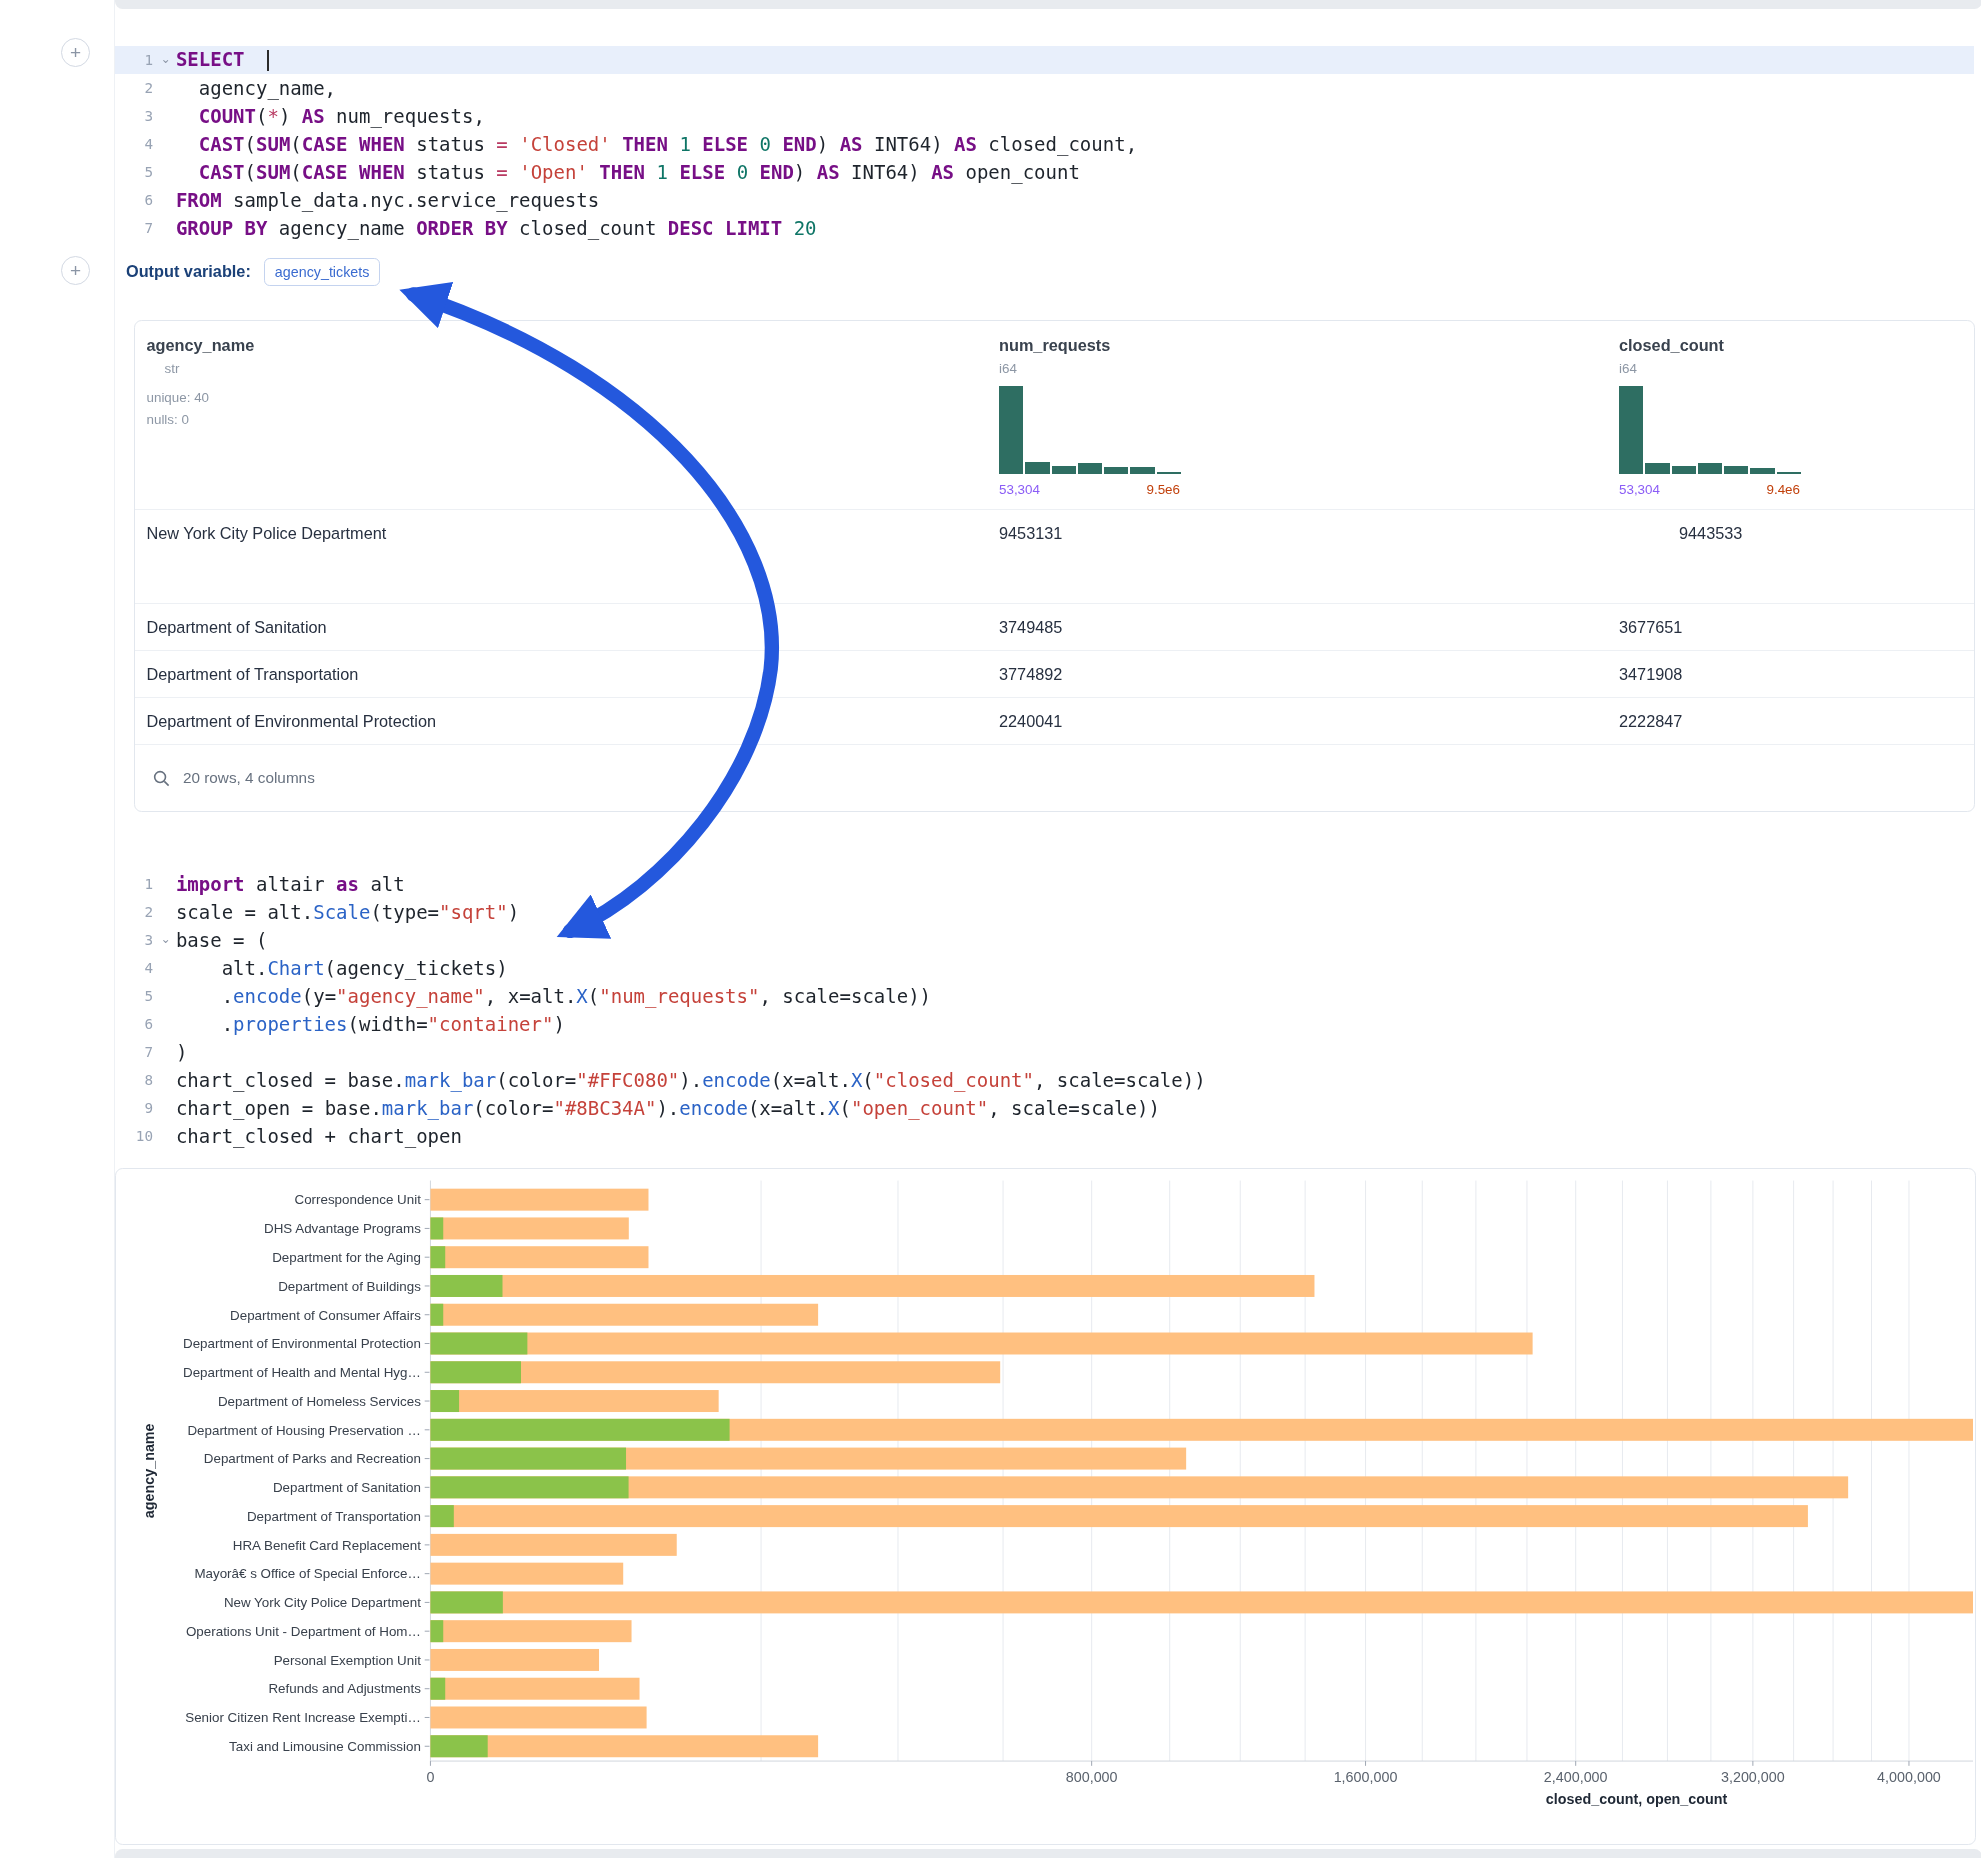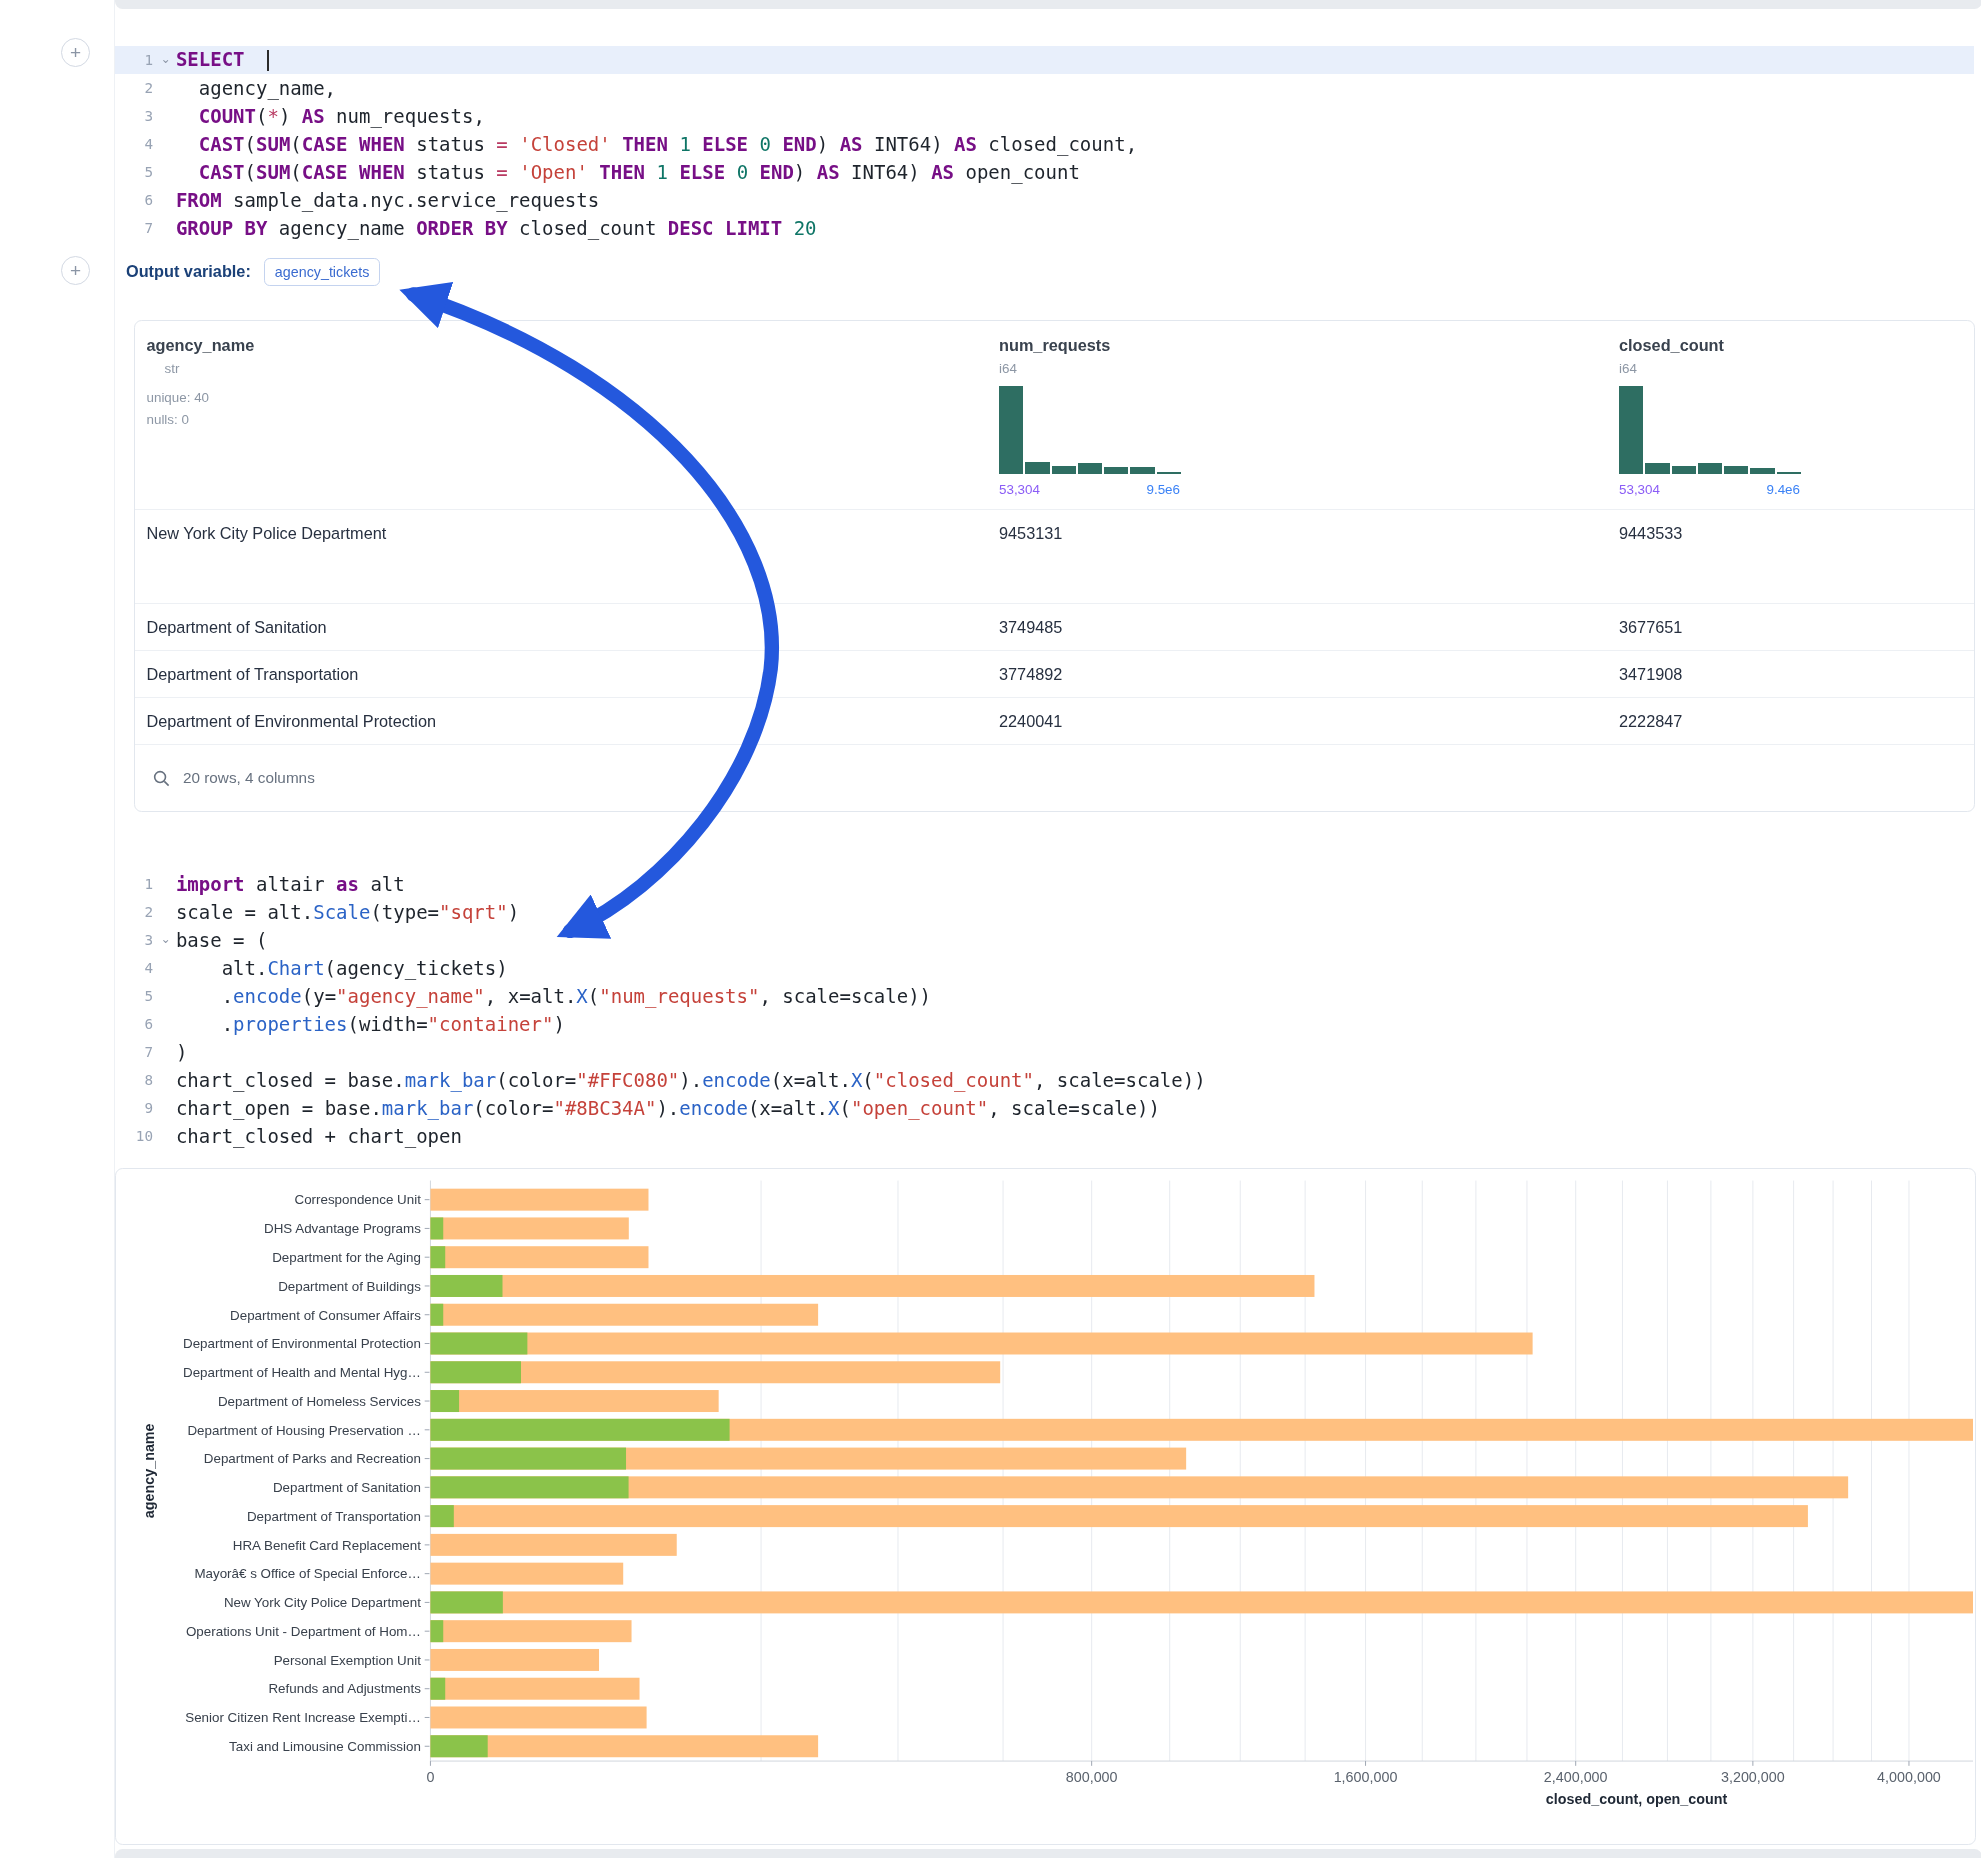--- a/index.html
+++ b/index.html
@@ -35,21 +35,21 @@
 
   
   .table-card{position:absolute;left:134px;top:320px;width:1839px;height:490px;background:#fff;
       border:1px solid #e2e7ee;border-radius:7.6px;overflow:hidden;}
   .tc-name{position:absolute;top:15.3px;font-size:16.3px;font-weight:bold;color:#39424e;}
   .tc-type{position:absolute;top:40px;font-size:13.4px;color:#8d97a5;}
   .tc-stat{position:absolute;font-size:13.4px;color:#8d97a5;}
   .hist{position:absolute;top:65px;width:182px;height:88px;display:flex;align-items:flex-end;gap:1.9px;}
   .hist div{flex:1;background:#2e6e62;}
   .hist-min{position:absolute;top:161px;font-size:13.4px;color:#8b5cf6;}
-  .hist-max{position:absolute;top:161px;width:76px;text-align:right;font-size:13.4px;color:#3b82f6;}
+  .hist-max{position:absolute;top:161px;width:76px;text-align:right;font-size:13.4px;color:#c2410c;}
   .t-row{position:absolute;left:0;width:100%;height:47px;border-top:1px solid #edf0f4;}
   .t-cell{position:absolute;font-size:16.3px;color:#273040;line-height:47px;white-space:nowrap;}
   .t-footer{position:absolute;left:0;top:423px;width:100%;height:67px;display:flex;align-items:center;gap:12px;
       padding-left:17px;box-sizing:border-box;border-top:1px solid #edf0f4;color:#67717f;font-size:15.3px;}
 
   
   .chart-card{position:absolute;left:115px;top:1168px;width:1859px;height:675px;background:#fff;
       border:1px solid #e2e7ee;border-radius:7.6px;overflow:hidden;}
   .chart-card svg{font-family:"Liberation Sans",sans-serif;}
 
@@ -135,21 +135,21 @@
         <div style="height: 12%;"></div>
         <div style="height: 9%;"></div>
         <div style="height: 7%;"></div>
         <div style="height: 2%;"></div>
       </div>
       <div class="hist-min" style="left: 1484px;">53,304</div>
       <div class="hist-max" style="left: 1589px;">9.4e6</div>
       <div class="t-row" style="top: 188px;">
         <span class="t-cell" style="left: 11.5px;">New York City Police Department</span>
         <span class="t-cell" style="left: 864px;">9453131</span>
-        <span class="t-cell" style="left: 1484px;">9443533</span>
+        <span class="t-cell" style="left: 1544px;">9443533</span>
       </div>
       <div class="t-row" style="top: 282px;">
         <span class="t-cell" style="left: 11.5px;">Department of Sanitation</span>
         <span class="t-cell" style="left: 864px;">3749485</span>
         <span class="t-cell" style="left: 1484px;">3677651</span>
       </div>
       <div class="t-row" style="top: 329px;">
         <span class="t-cell" style="left: 11.5px;">Department of Transportation</span>
         <span class="t-cell" style="left: 864px;">3774892</span>
         <span class="t-cell" style="left: 1484px;">3471908</span>

